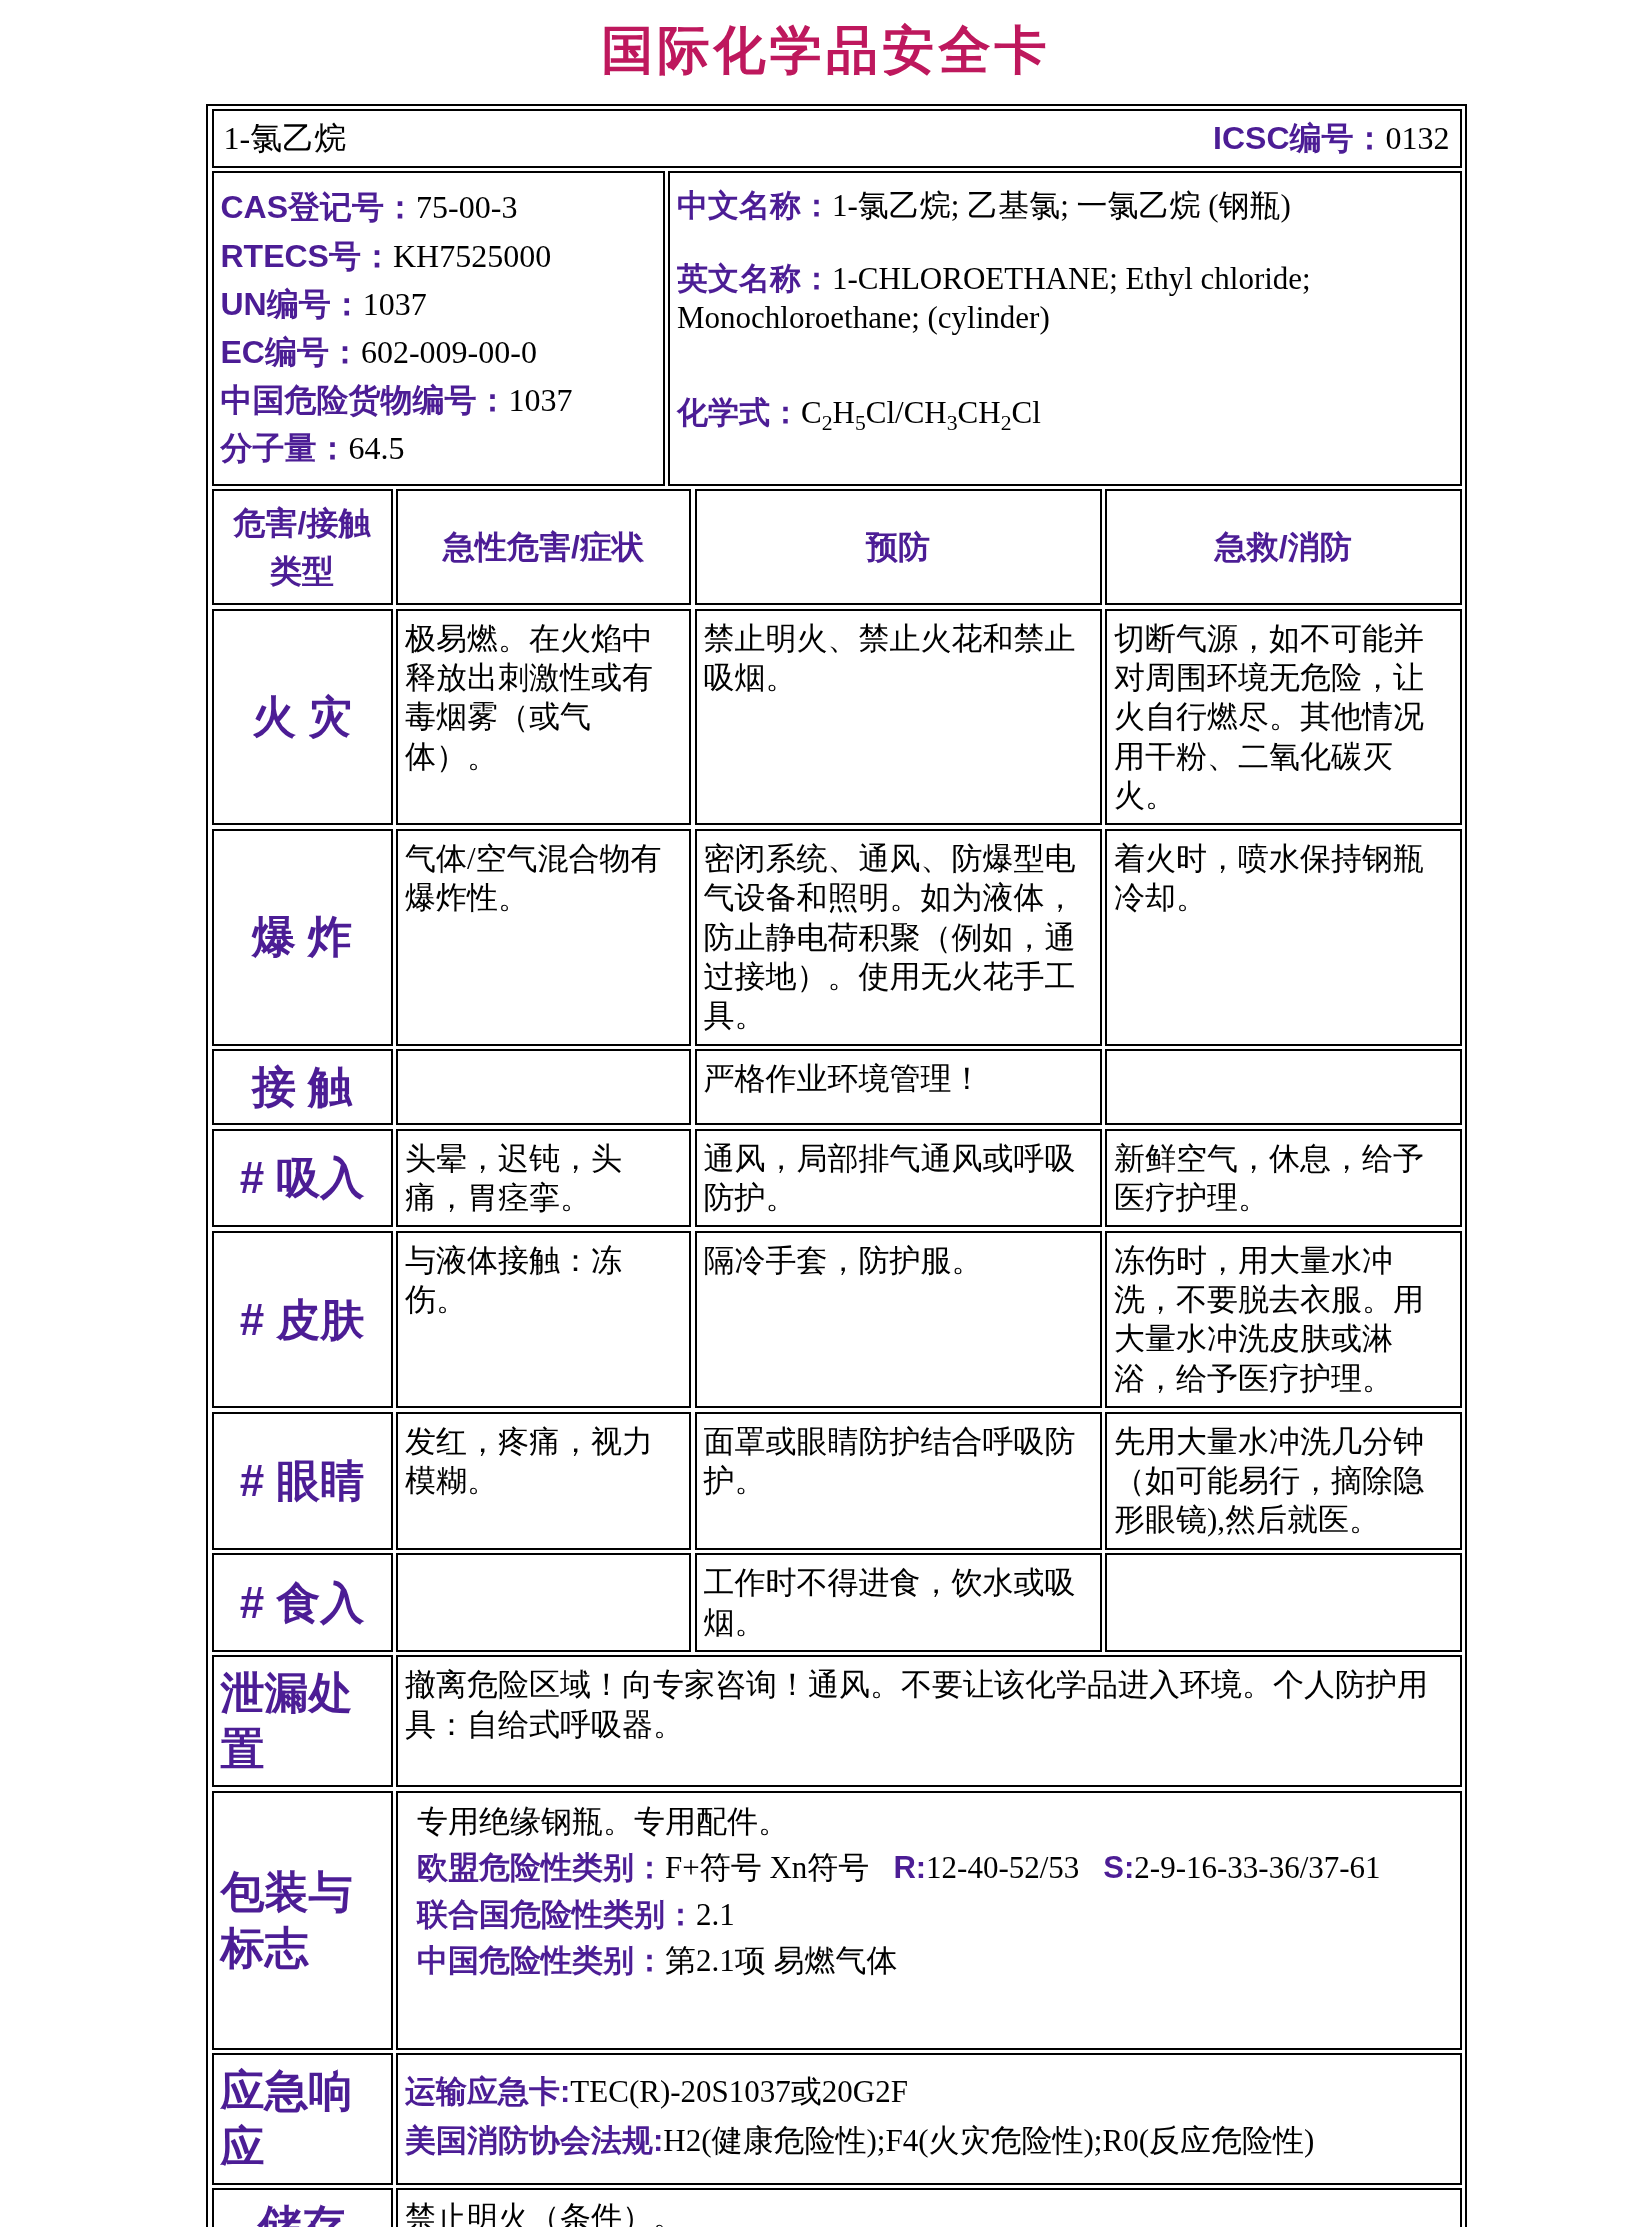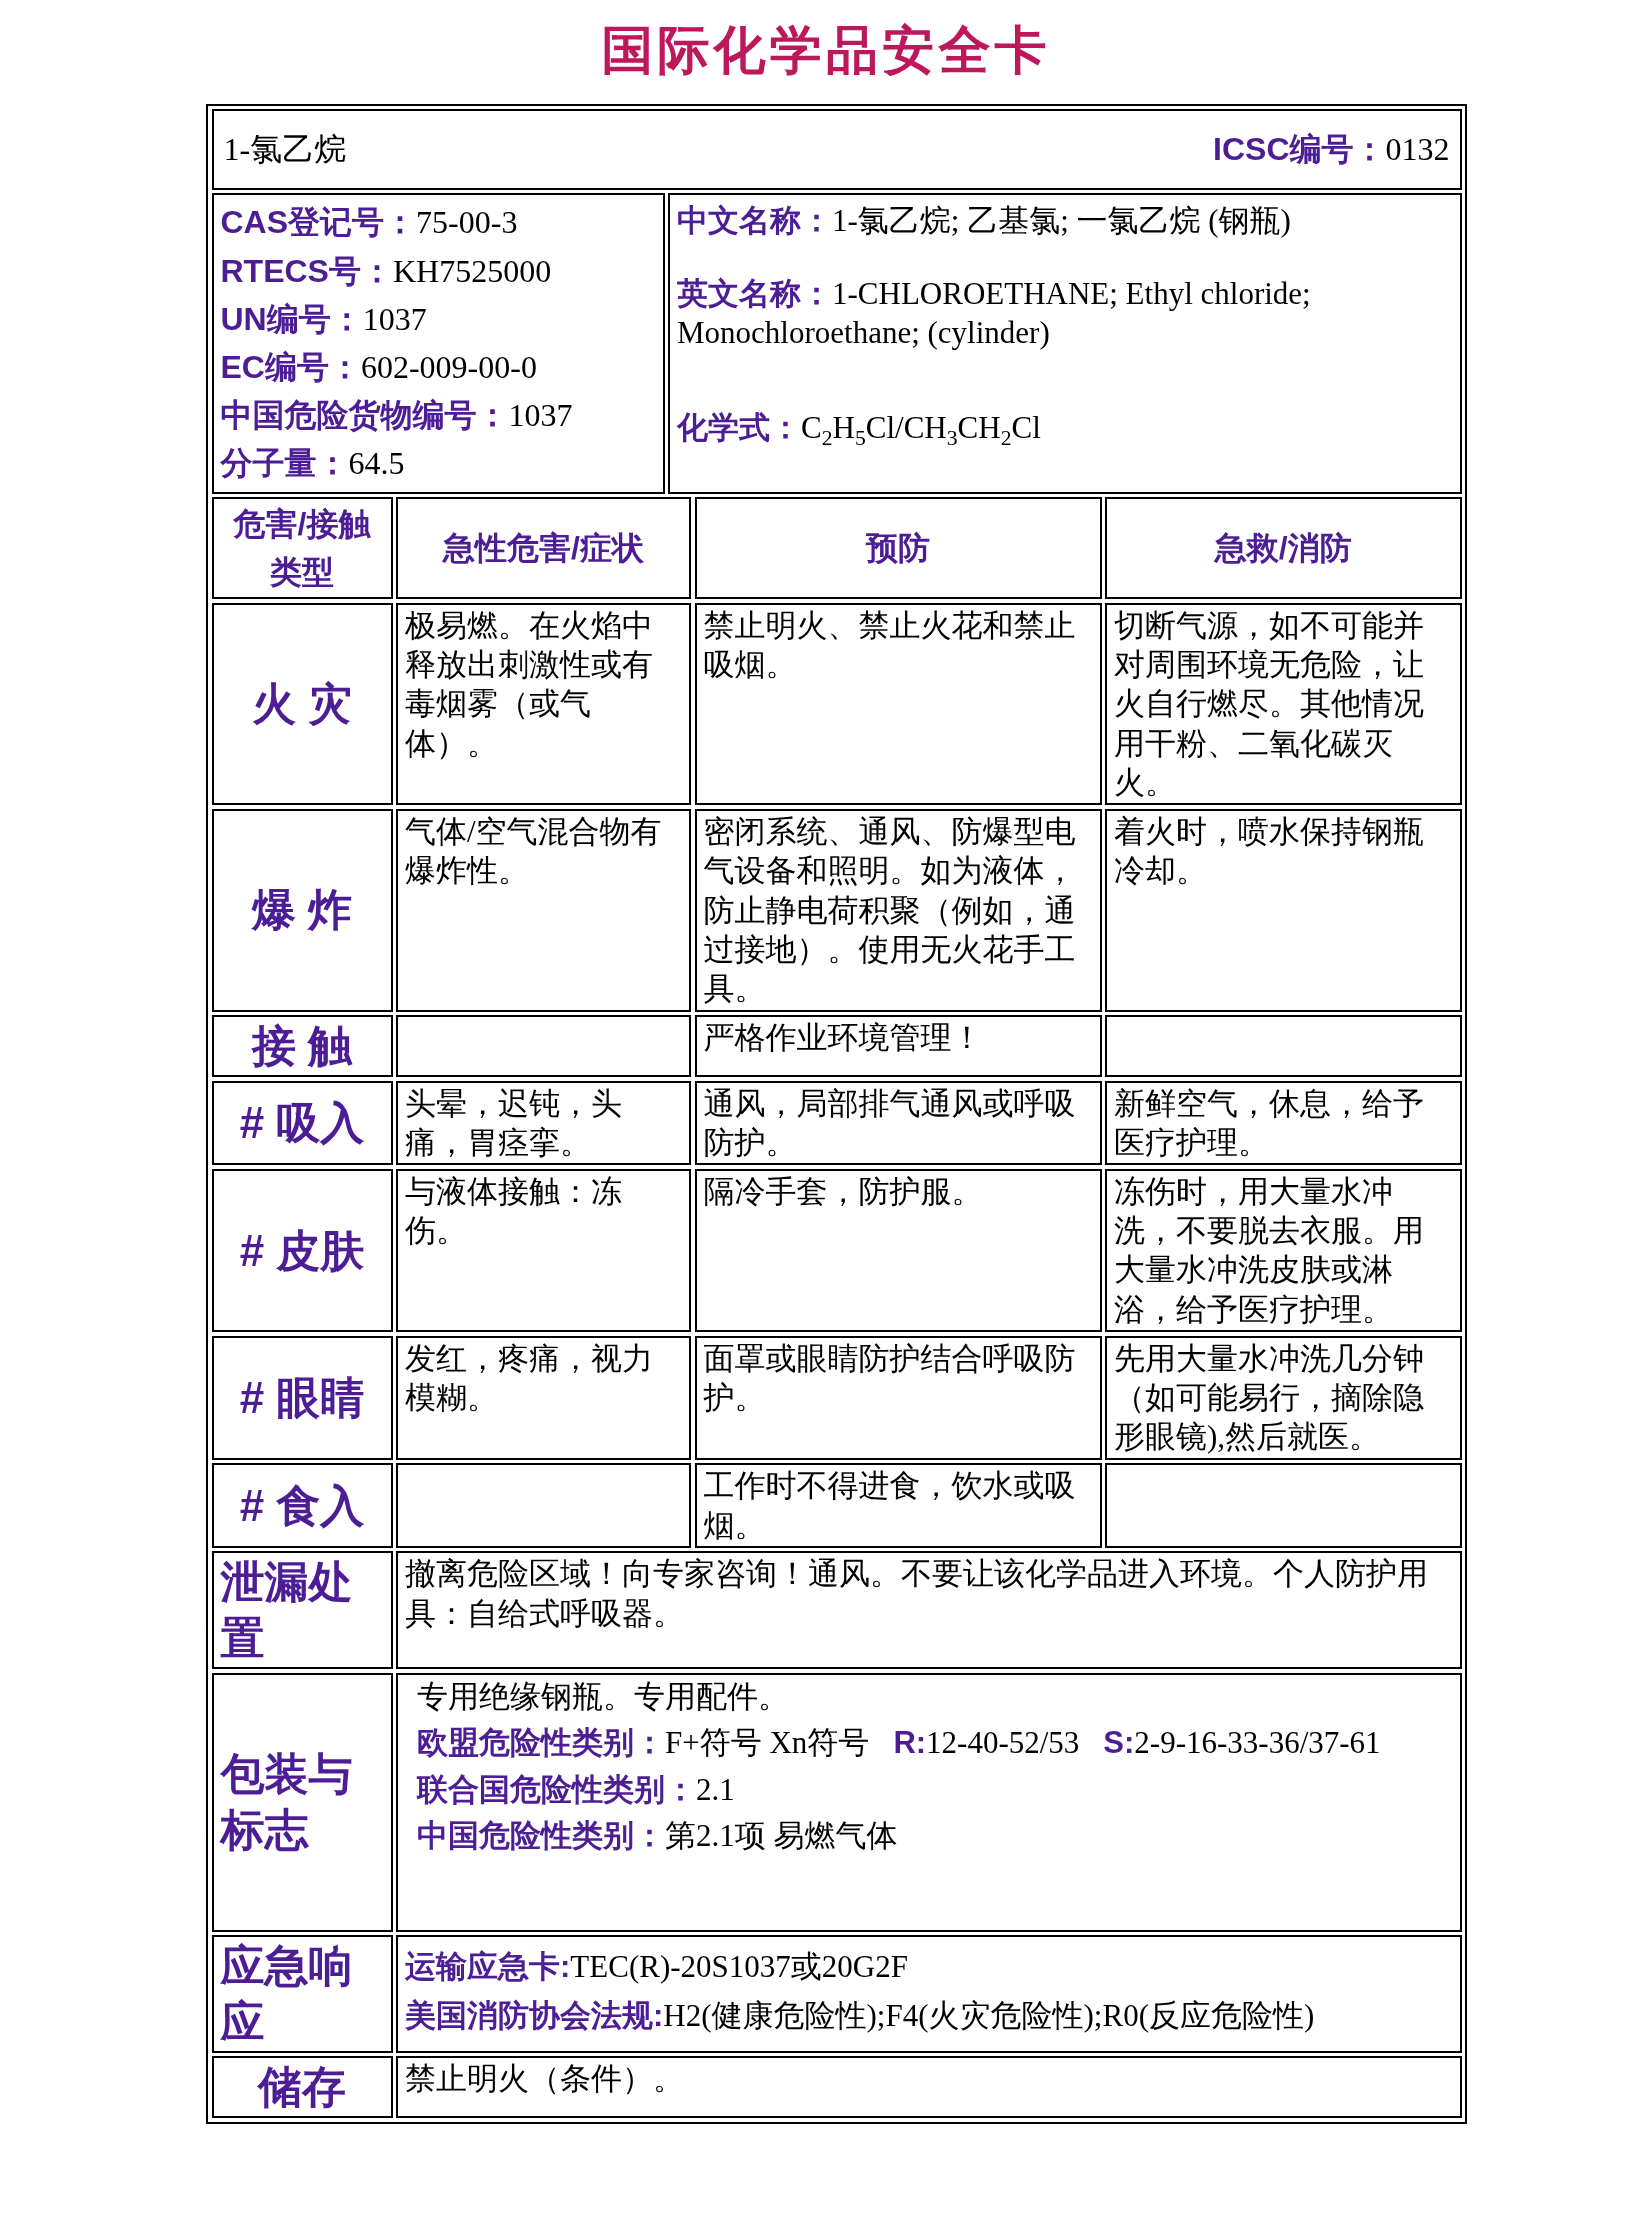--- a/index.html
+++ b/index.html
@@ -24,23 +24,23 @@
     margin: 18.3px 0 0 206px;
     width: 1261px;
     border: 2.8px solid #000;
     padding: 3.5px;
     display: flex;
     flex-direction: column;
     gap: 3.5px;
     background: #fff;
   }
   .row { display: grid; gap: 3.5px; }
-  .cell { border: 2.1px solid #000; background: #fff; padding: 1px 7px; font-size: 31px; line-height: 1.27; }
+  .cell { border: 2.1px solid #000; background: #fff; padding: 8px 7px; font-size: 31px; line-height: 1.27; }
   .r-title { grid-template-columns: 1fr; }
-  .titlebar { display: flex; justify-content: space-between; align-items: center; padding: 18px 10px; }
+  .titlebar { display: flex; justify-content: space-between; align-items: center; padding: 7px 10px; }
   .r-info { grid-template-columns: 453px 1fr; }
   .r-4col { grid-template-columns: 181px 295px 407px 1fr; }
   .r-2col { grid-template-columns: 181px 1fr; }
   .lbl {
     color: #4c1d95;
     font-weight: bold;
     font-family: "Liberation Sans", "DejaVu Sans", sans-serif;
   }
   .typecell {
     display: flex; align-items: center; justify-content: center;

